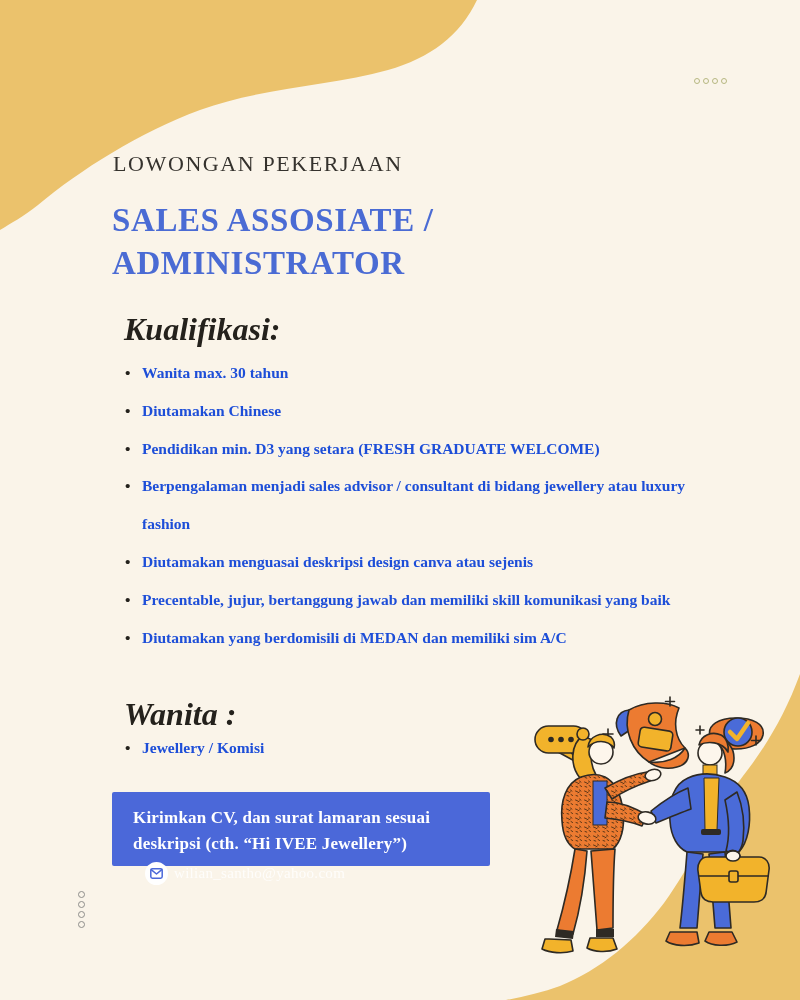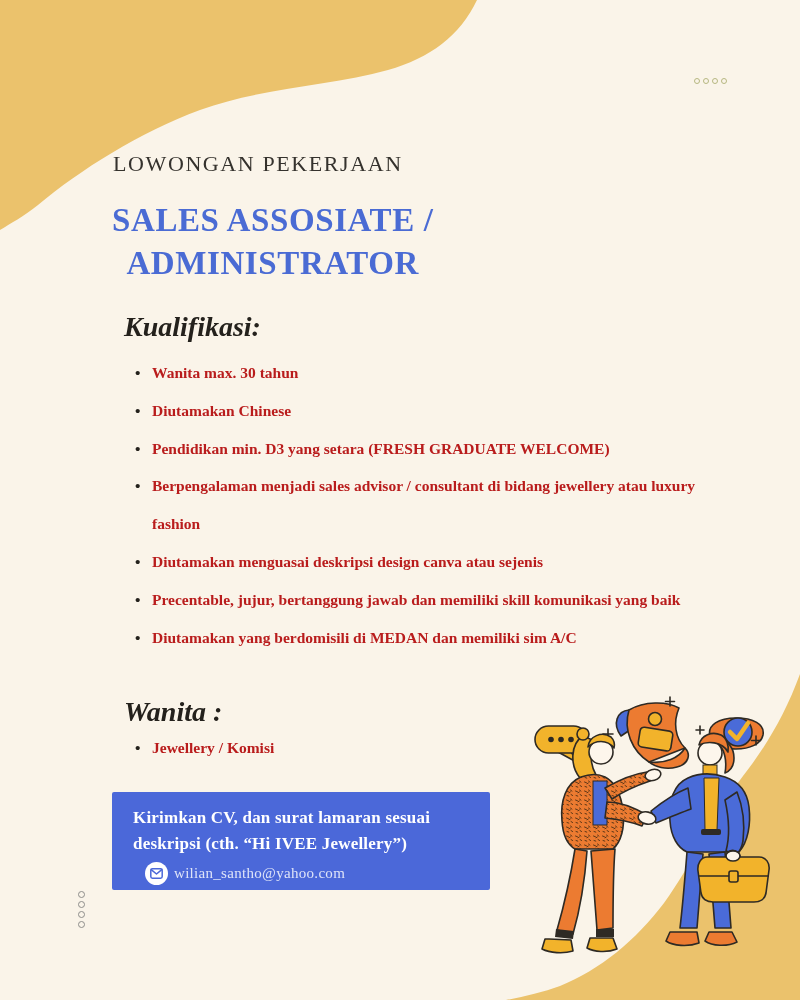--- a/index.html
+++ b/index.html
@@ -25,42 +25,41 @@
   .fill-shape{fill:var(--accent-shape);}
 
   .eyebrow{
     position:absolute;left:113px;top:151px;
     font-size:22px;letter-spacing:1.6px;color:#35322d;font-weight:normal;
   }
   .title{
     position:absolute;left:112px;top:199px;
     font-size:33px;line-height:43px;font-weight:bold;letter-spacing:.6px;
     color:var(--heading-blue);
-    text-align:center;
   }
   .sec-heading{
     position:absolute;left:124px;
-    font-style:italic;font-weight:bold;font-size:28px;color:#24211c;
+    font-style:italic;font-weight:bold;font-size:32px;color:#24211c;
   }
   #kualifikasi-heading{top:311px;}
   #benefit-heading{top:696px;}
 
   ul.bullets{
-    position:absolute;left:134px;margin:0;padding:0;list-style:none;
-    font-weight:bold;color:#b91c1c;
+    position:absolute;left:124px;margin:0;padding:0;list-style:none;
+    font-weight:bold;color:#1d4ed8;
   }
   ul.bullets li{position:relative;padding-left:18px;}
   ul.bullets li::before{
     content:"\2022";position:absolute;left:1px;color:#24211c;
   }
   #kualifikasi-list{top:354px;width:592px;font-size:15.5px;line-height:37.8px;}
   #benefit-list{top:733px;width:400px;font-size:15.5px;line-height:30px;}
 
   .contact-box{
-    position:absolute;left:112px;top:792px;width:378px;height:98px;
+    position:absolute;left:112px;top:792px;width:378px;height:74px;
     background:var(--contact-box-blue);border-radius:2px;box-sizing:border-box;
     padding:13px 14px 0 21px;color:#ffffff;
   }
   .contact-line{font-size:17px;font-weight:bold;line-height:25.5px;letter-spacing:.2px;}
   .email-row{display:flex;align-items:center;gap:6px;margin:6px 0 0 12px;}
   .email-icon{
     width:23px;height:23px;border-radius:50%;background:#ffffff;flex:0 0 auto;
     display:flex;align-items:center;justify-content:center;
   }
   .email-text{font-size:15px;color:rgba(255,255,255,.82);letter-spacing:.3px;}

